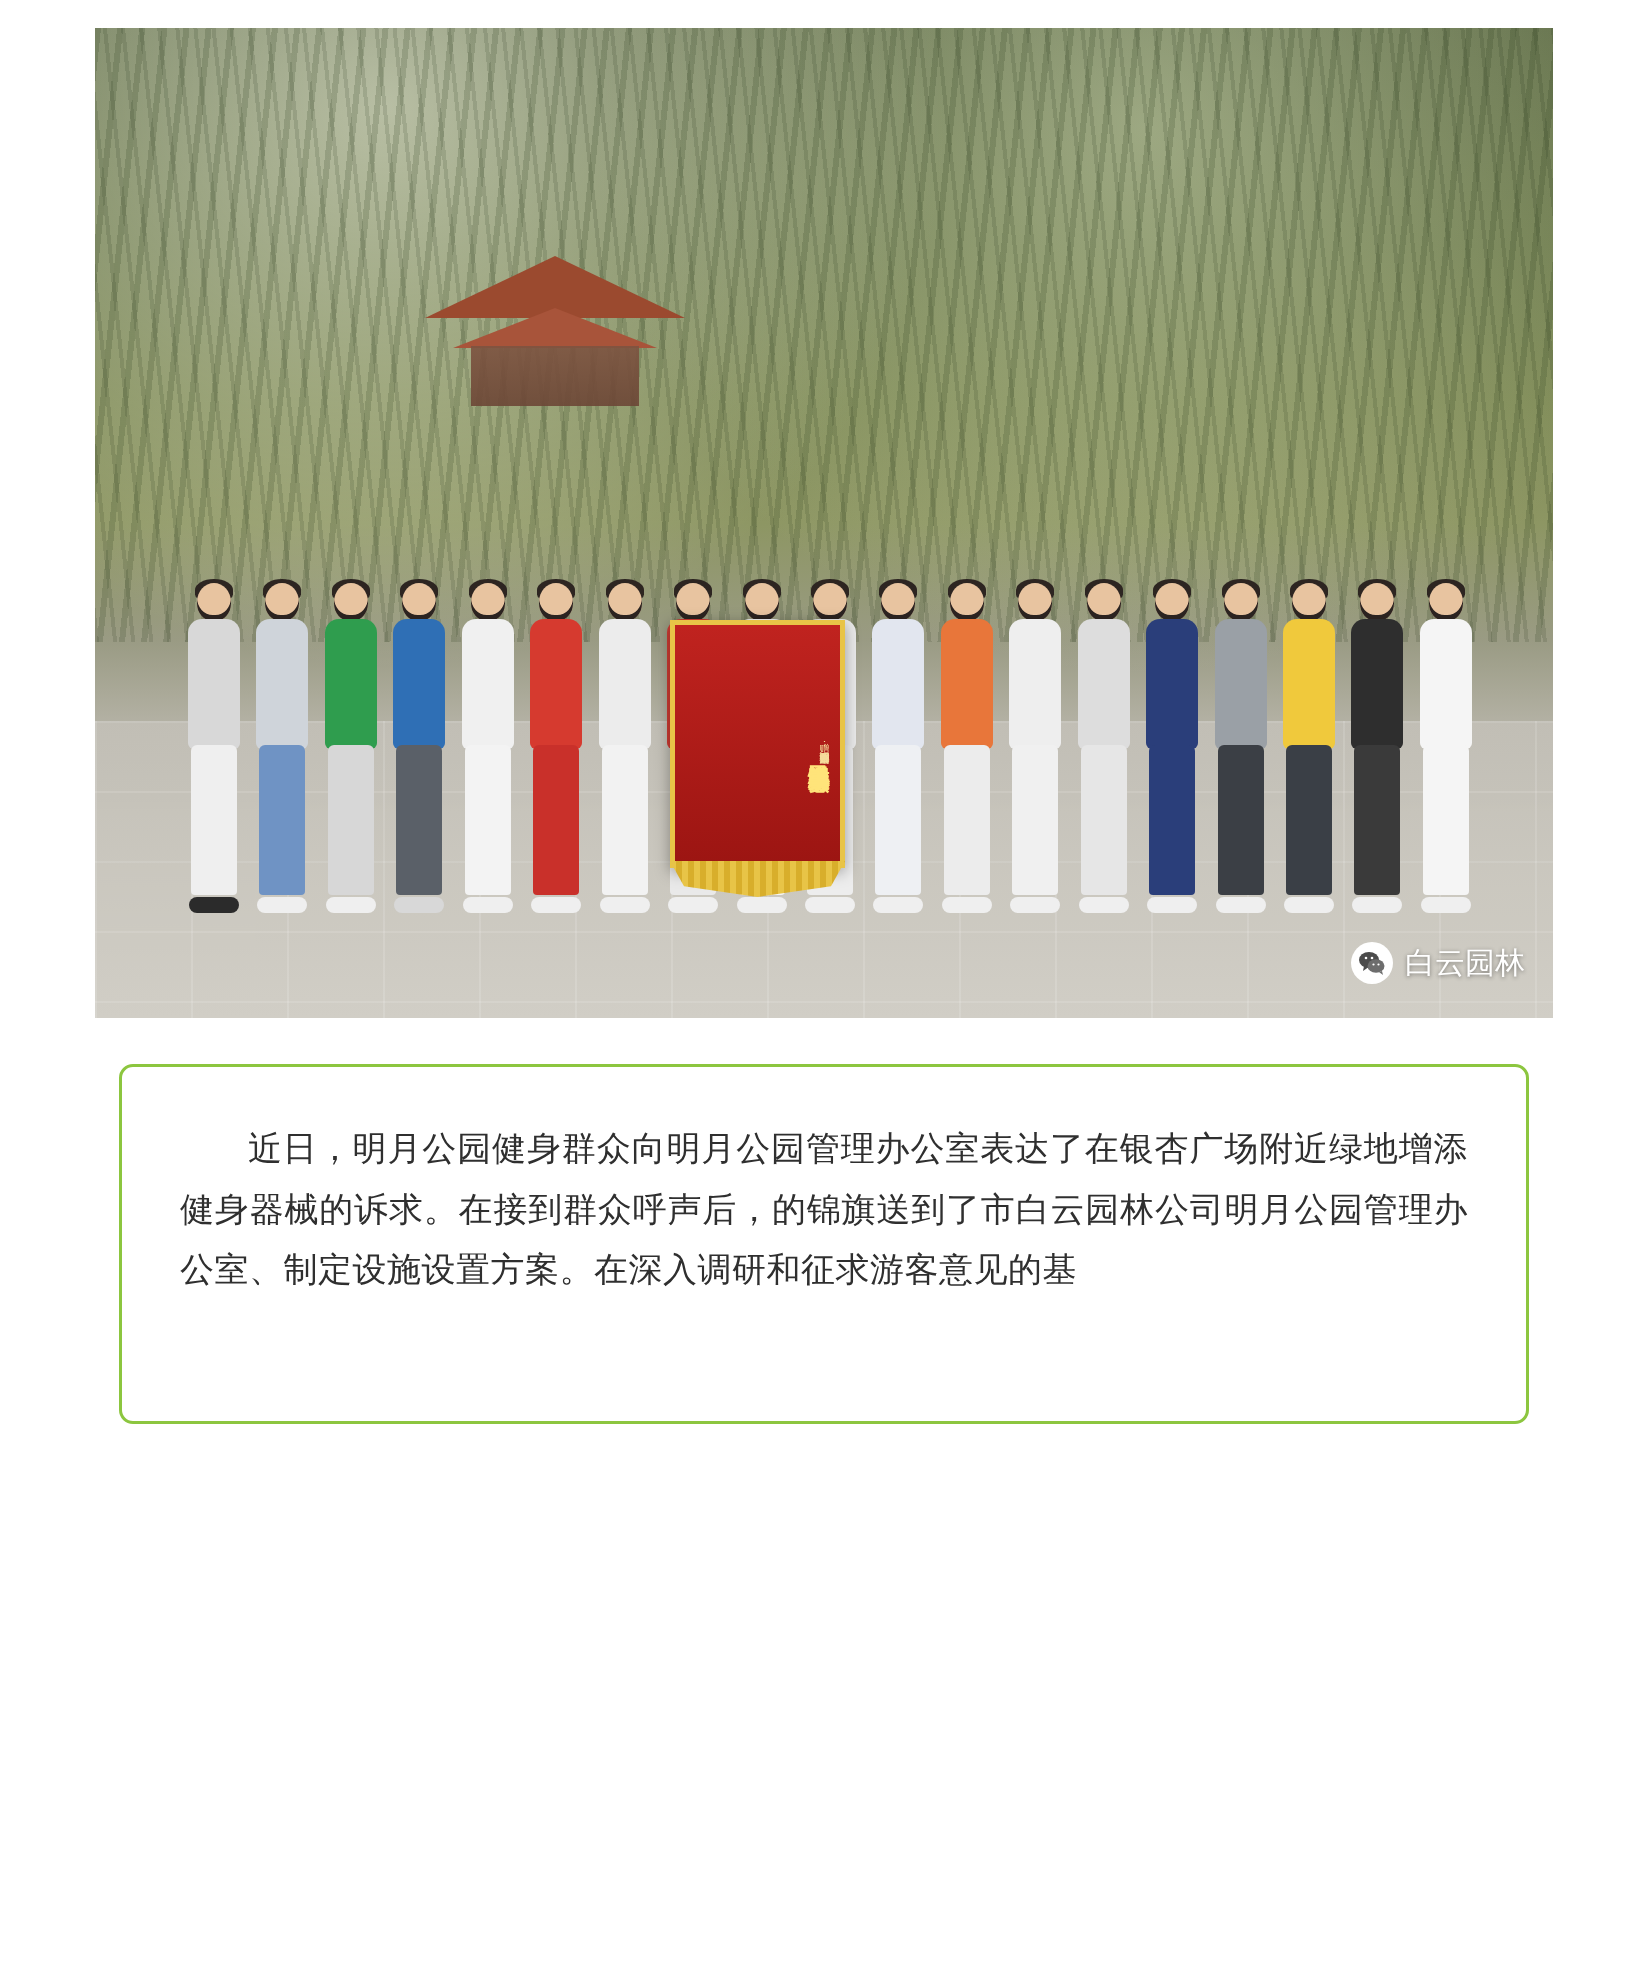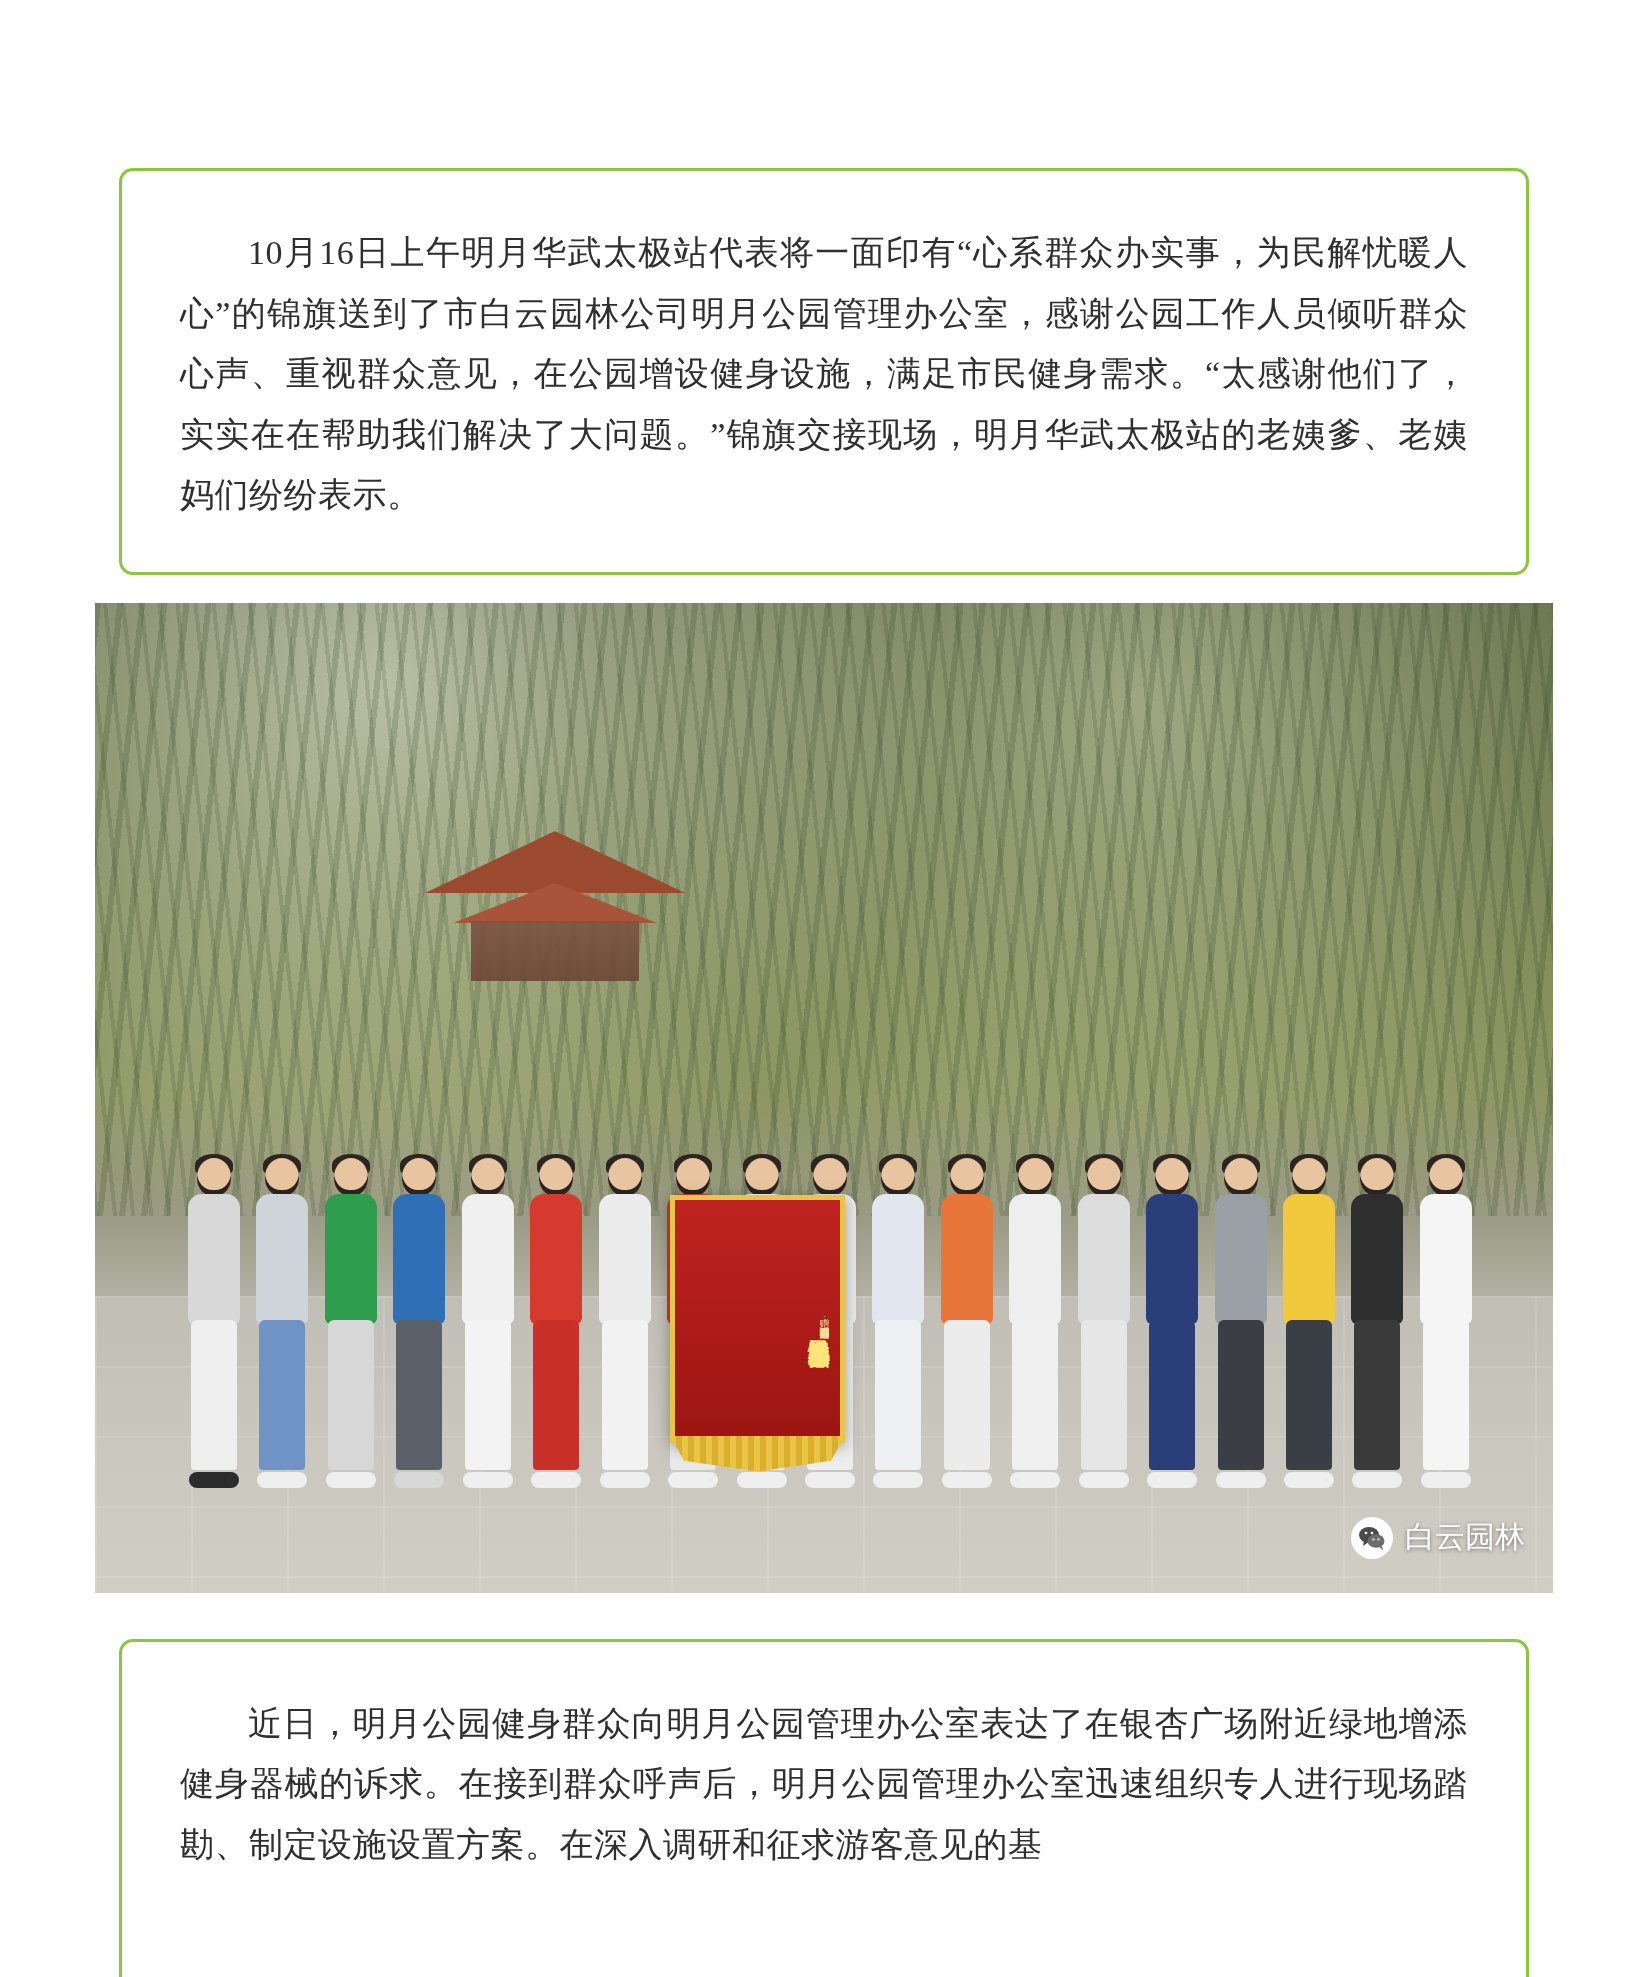--- a/index.html
+++ b/index.html
@@ -277,23 +277,20 @@
         <path d="M65 58 C52 50 44 36 45 22 C58 26 66 40 65 56"></path>
         <path d="M65 58 C78 50 86 36 85 22 C72 26 64 40 65 56"></path>
         <path d="M65 40 C55 32 50 20 52 8 C62 14 68 26 66 40"></path>
         <path d="M65 40 C75 32 80 20 78 8 C68 14 62 26 64 40"></path>
         <path d="M65 72 C55 68 46 60 43 50"></path>
         <path d="M65 72 C75 68 84 60 87 50"></path>
       </g>
     </svg>
   </div>
 
-  <section class="text-card card-top">
-    <p class="para">10月16日上午明月华武太极站代表将一面印有“心系群众办实事，为民解忧暖人心”的锦旗送到了市白云园林公司明月公园管理办公室，感谢公园工作人员倾听群众心声、重视群众意见，在公园增设健身设施，满足市民健身需求。“太感谢他们了，实实在在帮助我们解决了大问题。”锦旗交接现场，明月华武太极站的老姨爹、老姨妈们纷纷表示。</p>
-  </section>
 
   <figure class="photo-wrap" style="margin:28px auto 0 auto;">
     <div class="photo"></div>
     <div class="foliage"></div>
 
     <div class="pavilion">
       <div class="pav-roof"></div>
       <div class="pav-roof2"></div>
       <div class="pav-body"></div>
     </div>
@@ -455,16 +452,16 @@
           <circle cx="15" cy="10" r="1.3" fill="#ffffff"></circle>
           <circle cx="16.5" cy="16.5" r="1.1" fill="#ffffff"></circle>
           <circle cx="21.5" cy="16.5" r="1.1" fill="#ffffff"></circle>
         </svg>
       </span>
       <span>白云园林</span>
     </div>
   </figure>
 
   <section class="text-card card-bottom">
-    <p class="para">近日，明月公园健身群众向明月公园管理办公室表达了在银杏广场附近绿地增添健身器械的诉求。在接到群众呼声后，明月公园管理办公室迅速组织专人进行现场踏勘、制定设施设置方案。在深入调研和征求游客意见的基</p>
+    <p class="para">近日，明月公园健身群众向明月公园管理办公室表达了在银杏广场附近绿地增添健身器械的诉求。在接到群众呼声后，的锦旗送到了市白云园林公司明月公园管理办公室、制定设施设置方案。在深入调研和征求游客意见的基</p>
   </section>
 
 </div>
 
 </body></html>

